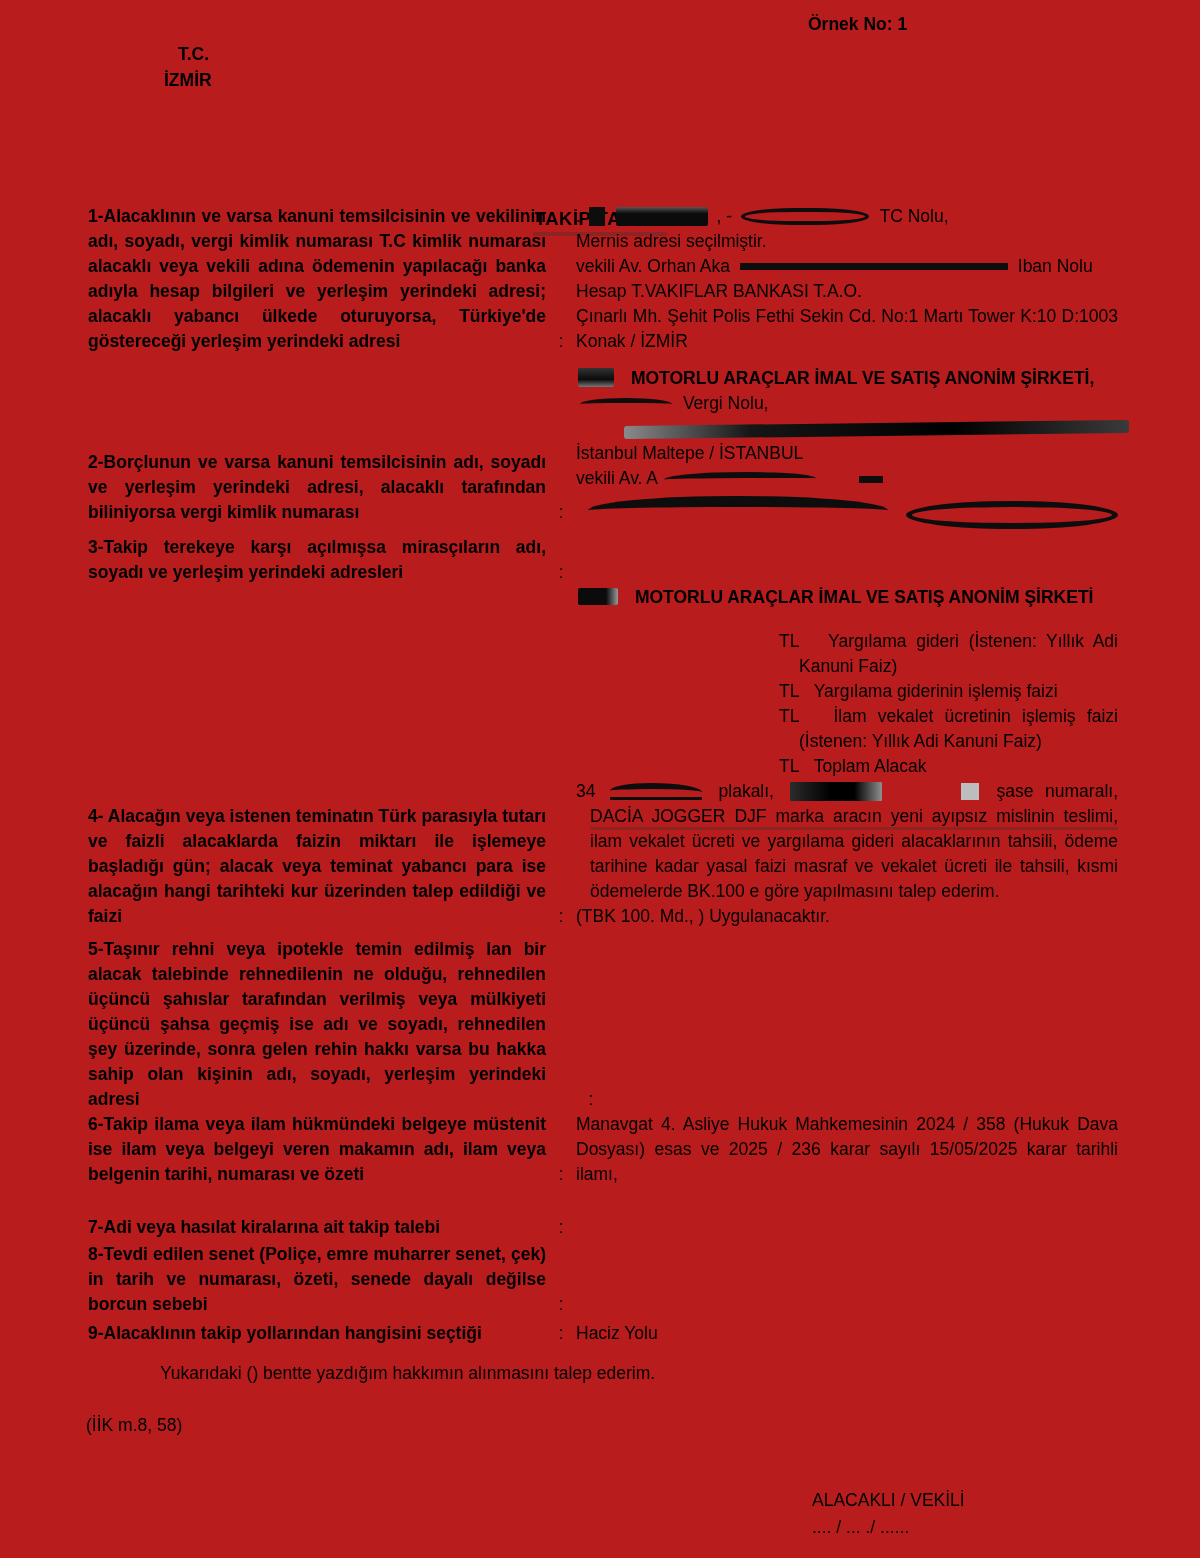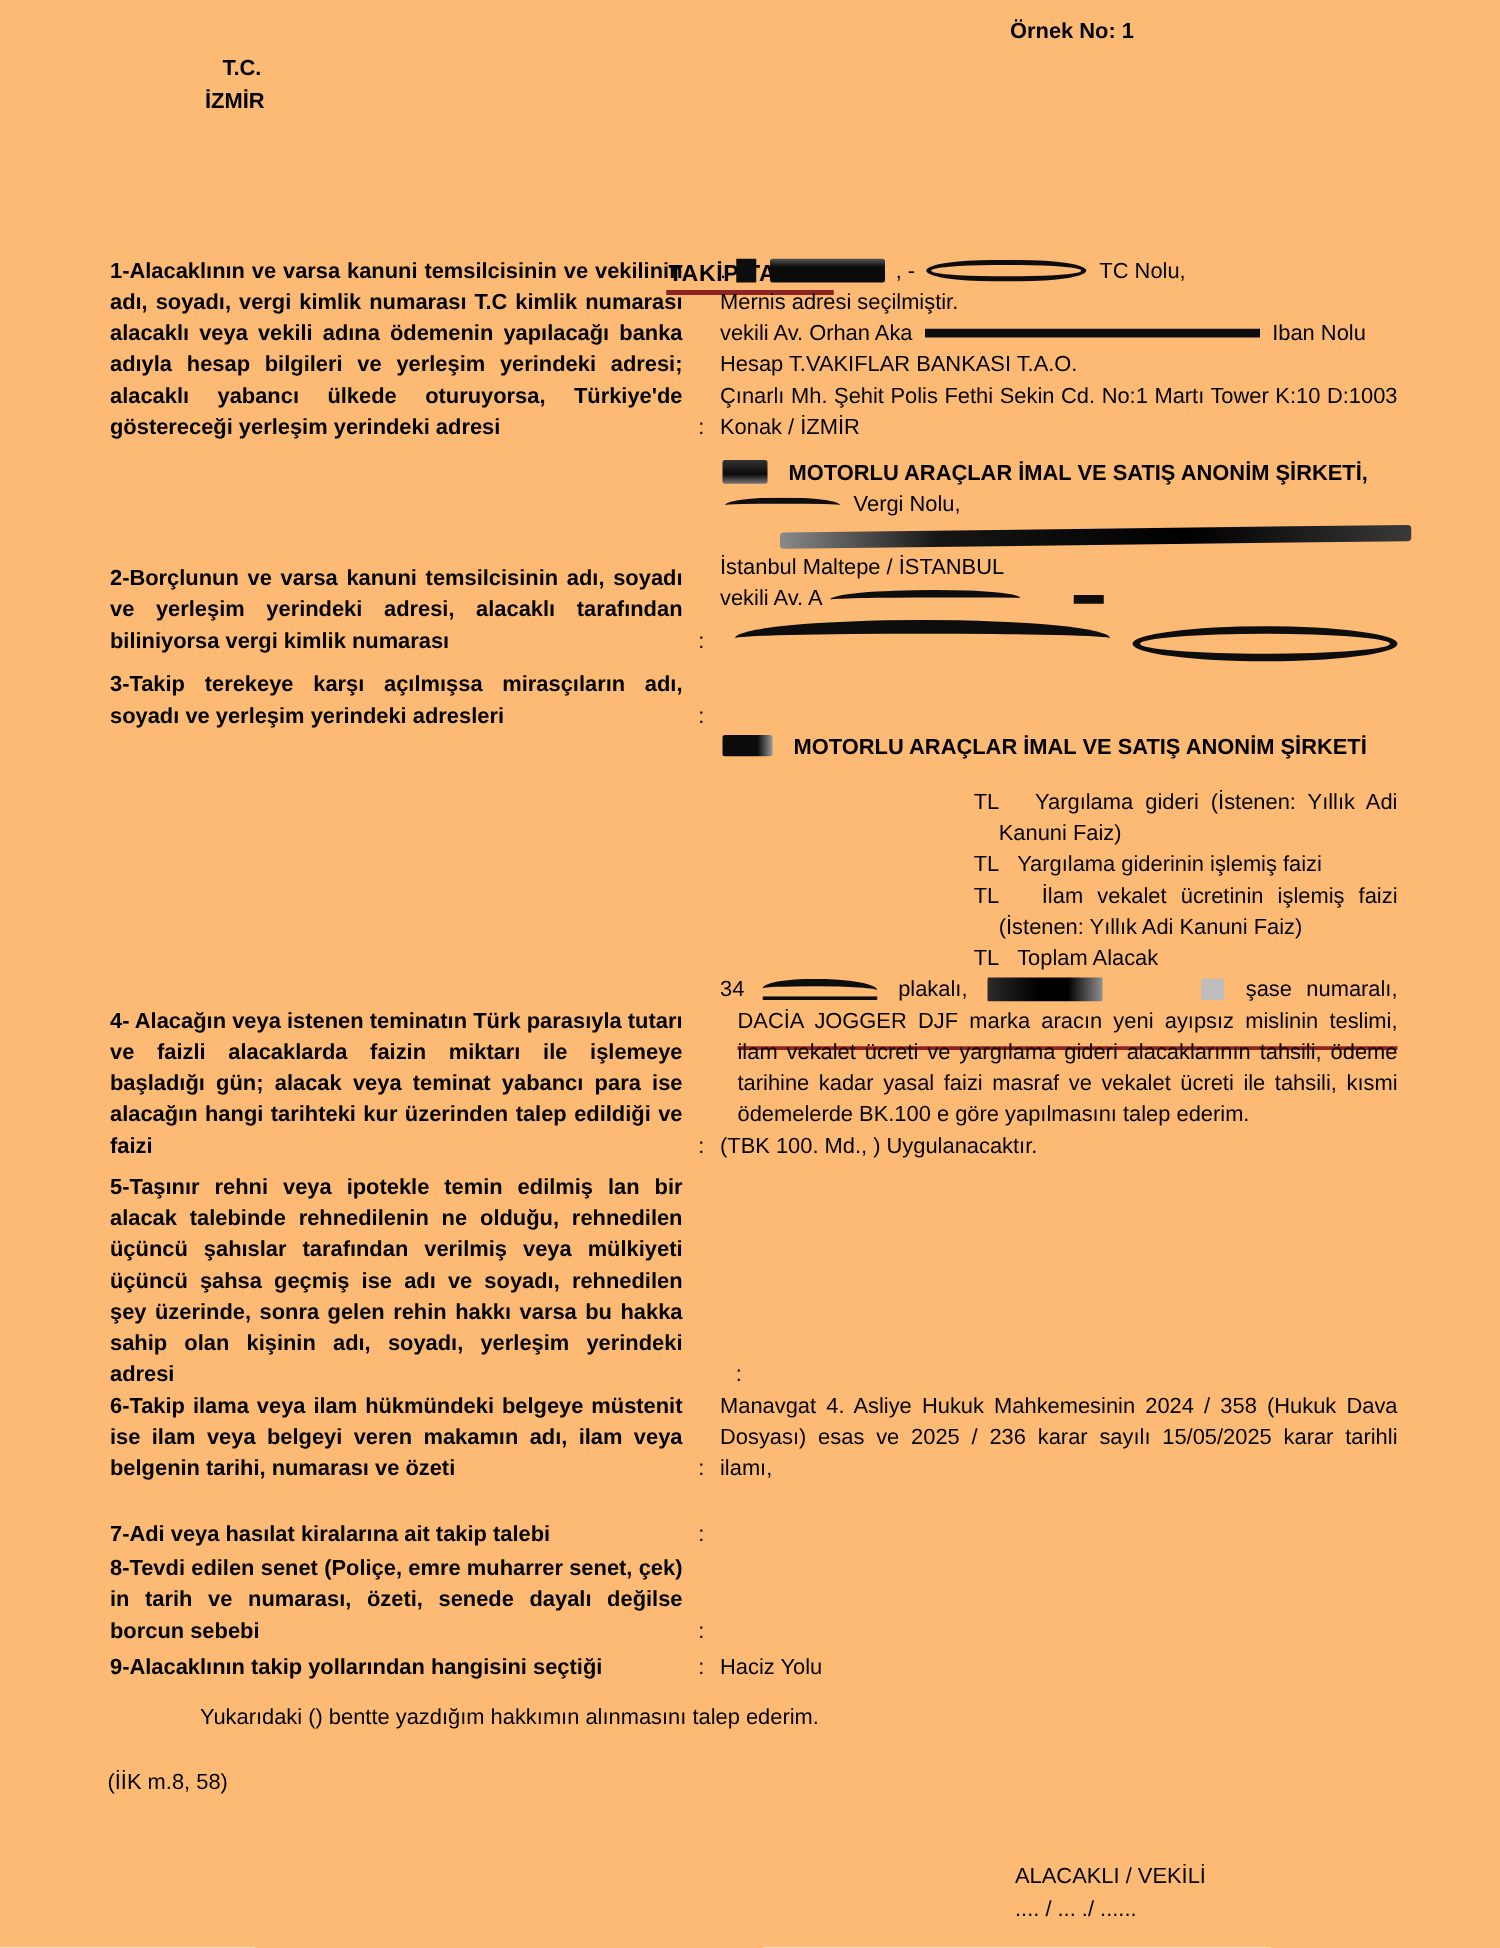--- a/index.html
+++ b/index.html
@@ -3,21 +3,21 @@
 <meta charset="utf-8">
 <style>
   :root { --accent: #8e2323; --ink: #0d0d0d; }
   * { box-sizing: border-box; }
   html, body { margin: 0; padding: 0; background: #ffffff; }
   body {
     width: 1200px; height: 1558px;
     font-family: "Liberation Sans", sans-serif;
     color: #000;
   }
-  .page { position: relative; width: 1200px; height: 1558px; overflow: hidden; background: #fdba74; }
+  .page { position: relative; width: 1200px; height: 1558px; overflow: hidden; background: #b91c1c; }
 
   
   .ornek-no { position: absolute; top: 14px; left: 808px; font-size: 17.5px; font-weight: bold; }
   .hdr-tc   { position: absolute; top: 44px; left: 178px; font-size: 17.5px; font-weight: bold; }
   .hdr-city { position: absolute; top: 70px; left: 164px; font-size: 17.5px; font-weight: bold; }
   .title-wrap { position: absolute; top: 168px; left: 0; width: 1200px; text-align: center; }
   .doc-title {
     display: inline-block; font-size: 18.5px; font-weight: bold;
     border-bottom: 4px solid var(--accent); padding: 0 2px 2px 2px; letter-spacing: .5px; margin-top: 40px;
   }
@@ -39,21 +39,21 @@
   .mt16 { margin-top: 28px; } .mt4 { margin-top: 4px; } .mt2 { margin-top: 2px; }
 
   
   .tl-block { margin-left: 203px; margin-top: 19px; }
   .tl-item { padding-left: 20px; text-indent: -20px; text-align: justify; }
   .tl-cur { display: inline; }
   .tl-txt { display: inline; }
 
   
   .claim { padding-left: 14px; text-indent: -14px; text-align: justify; }
-  .underline-red { border-bottom: 3px solid var(--accent); padding-bottom: 11px; }
+  .underline-red { border-bottom: 3px solid var(--accent); padding-bottom: 1px; }
 
   
   .rd { display: inline-block; vertical-align: middle; background: var(--ink); }
   .rd-sq   { width: 16px; height: 19px; margin: 0 4px 2px 3px; }
   .rd-med  { width: 92px; height: 19px; margin: 0 4px 2px 2px; border-radius: 2px;
              background: linear-gradient(180deg,#555 0%, #0b0b0b 35%, #0b0b0b 100%); }
   .rd-oval { width: 128px; height: 17px; margin: 0 6px 2px 4px; background: transparent;
              border: 4px solid var(--ink); border-radius: 50% / 60%; }
   .rd-bar  { width: 268px; height: 7px; margin: 0 5px 2px 5px; }
   .rd-arc  { width: 92px; height: 12px; margin: 0 6px 0 4px; background: transparent;

